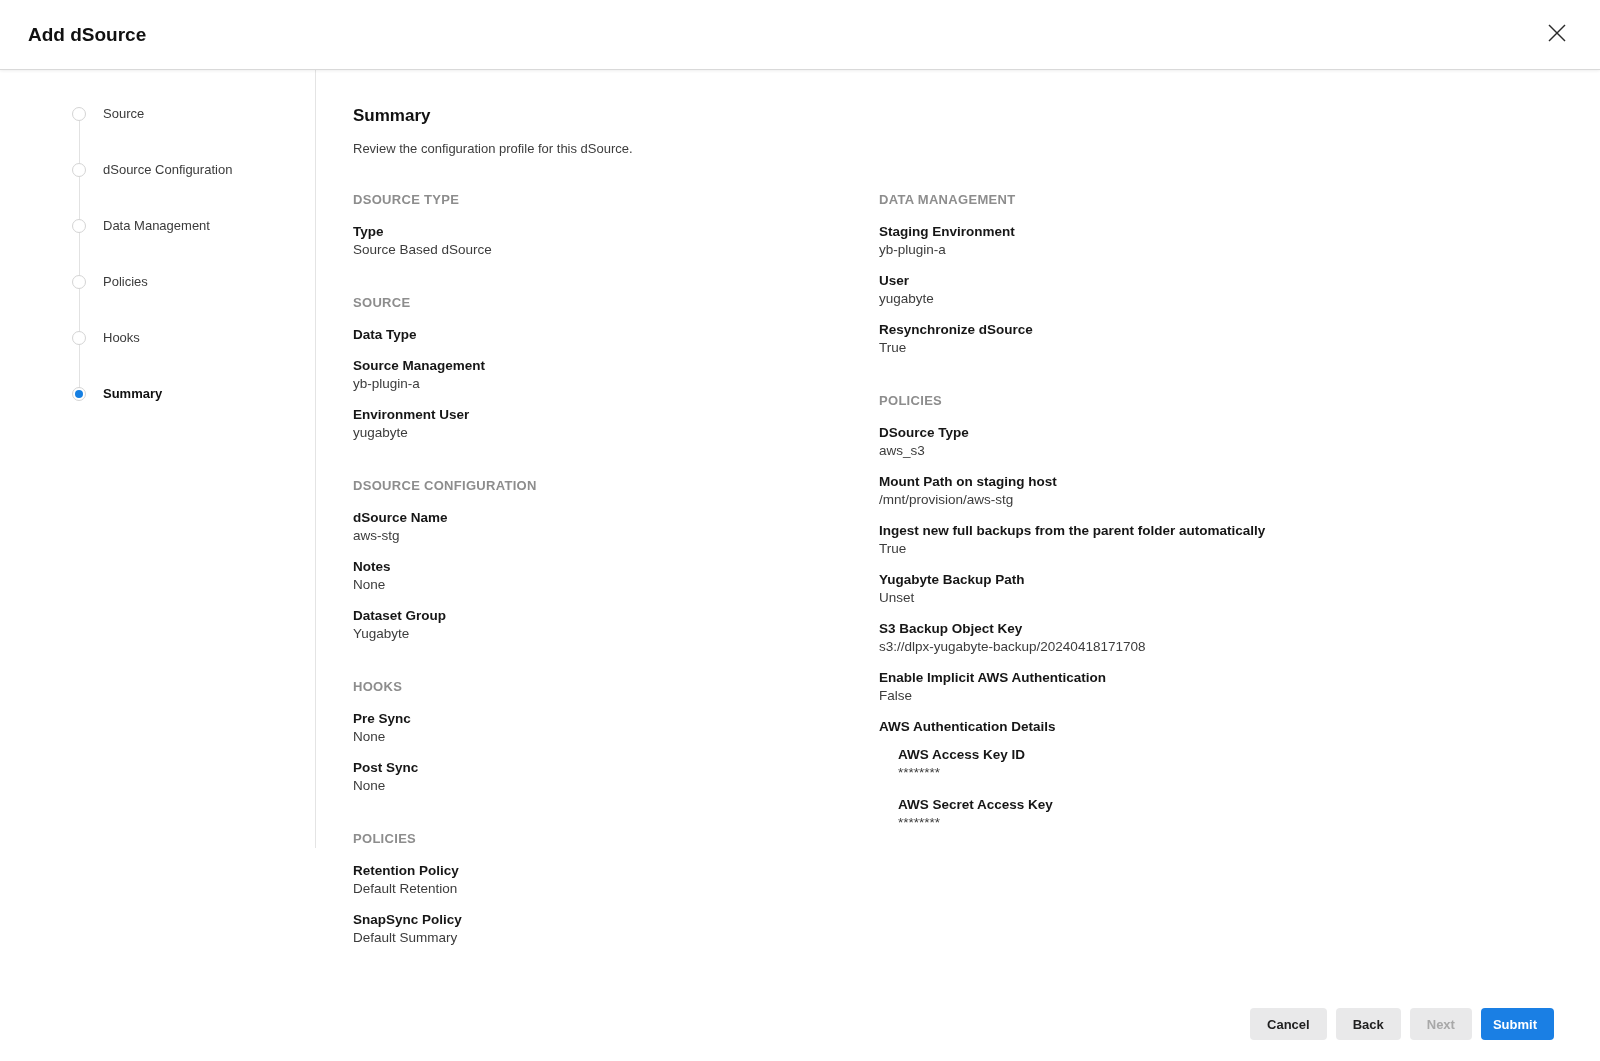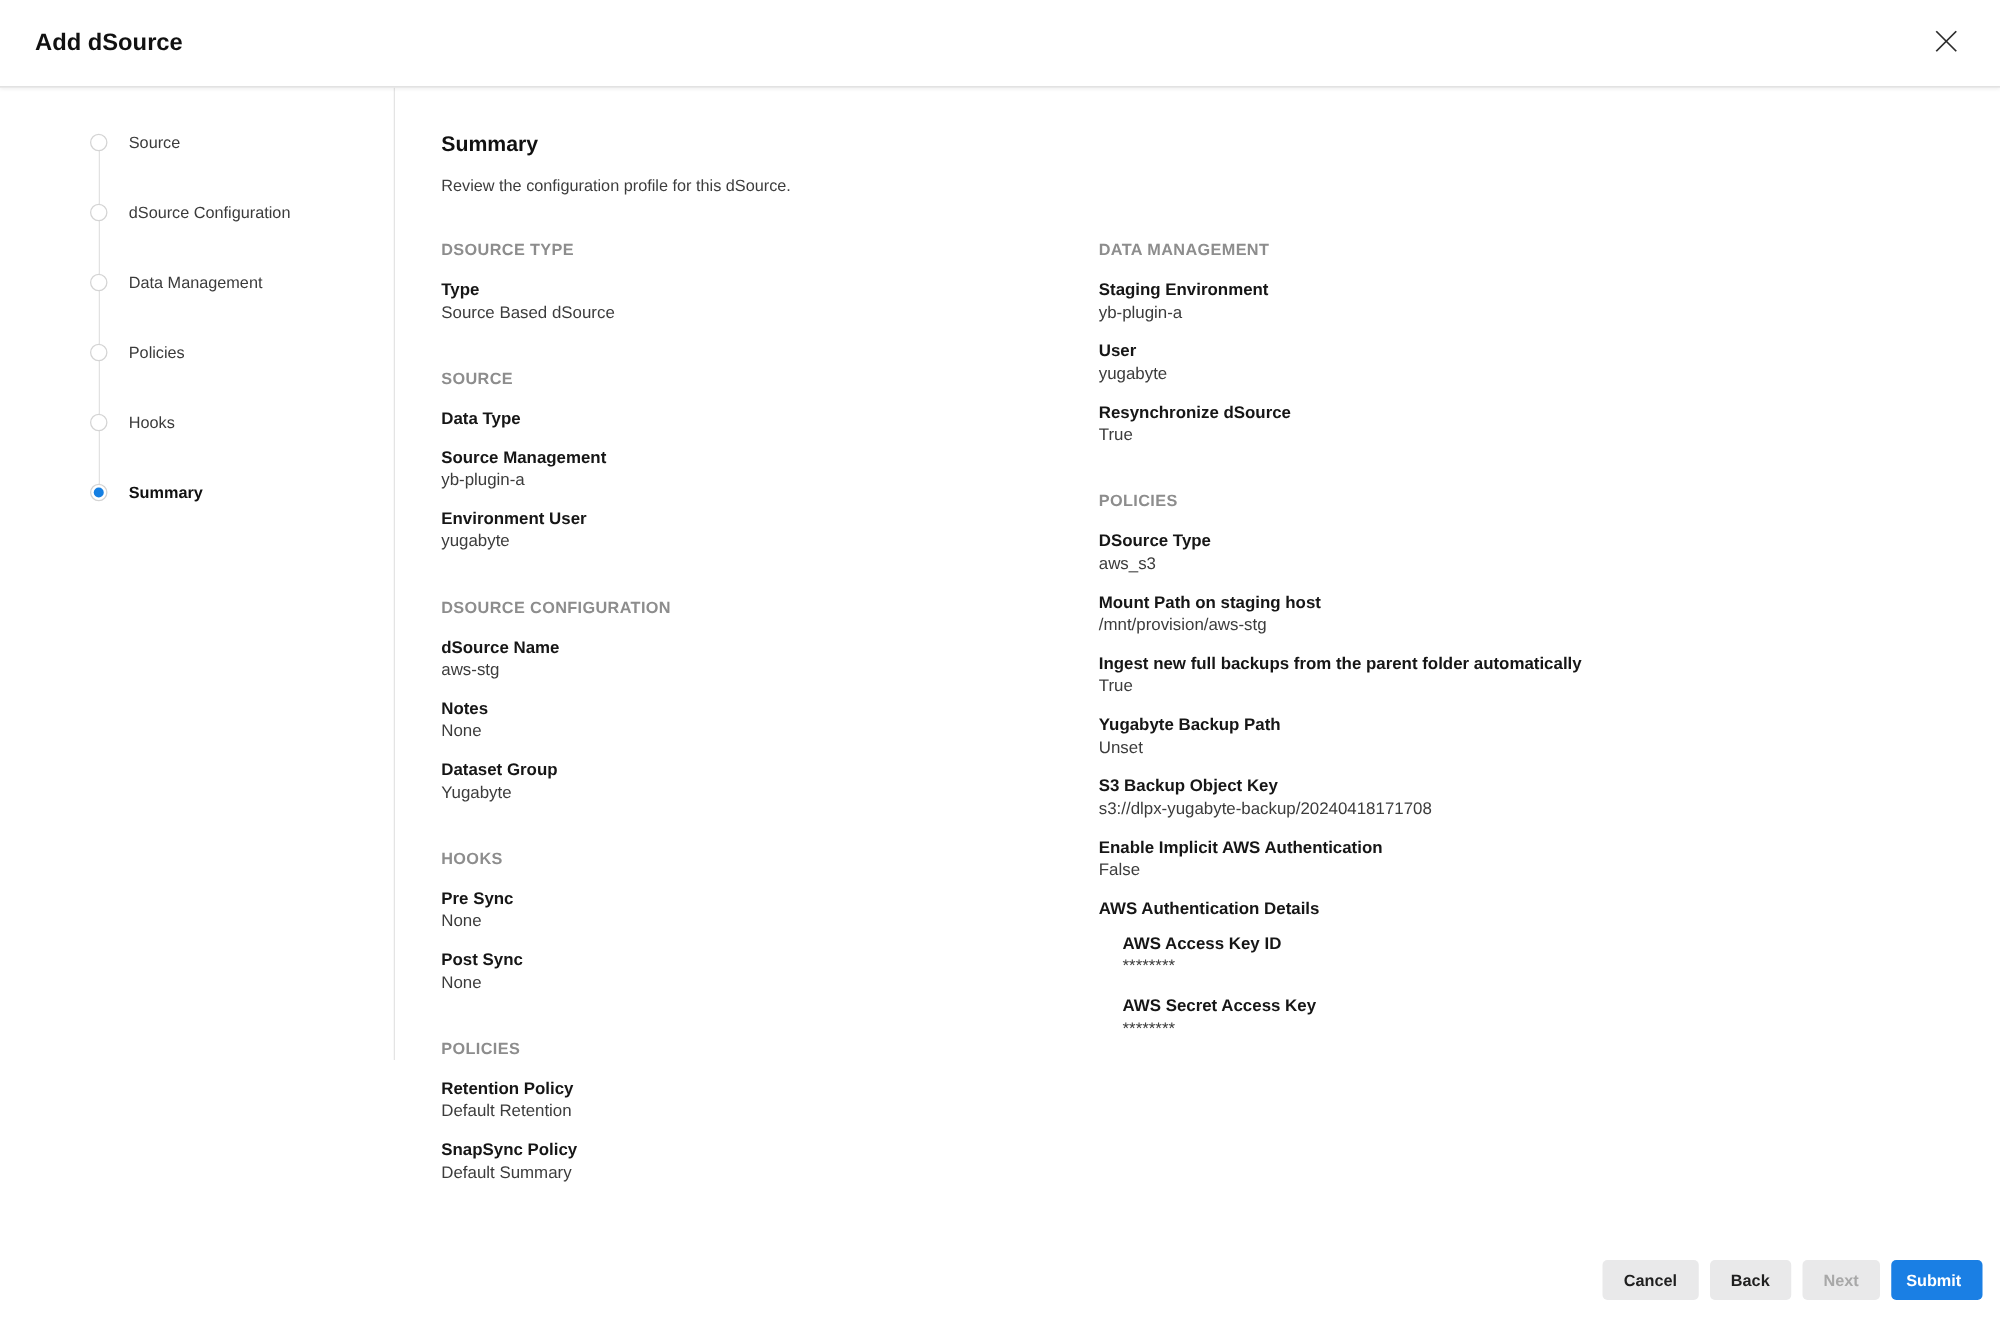--- a/index.html
+++ b/index.html
@@ -73,21 +73,21 @@
   }
   .field { margin-bottom: 14px; }
   .field-label { font-size: 13.5px; font-weight: bold; color: #161616; line-height: 17px; }
   .field-value { font-size: 13.5px; color: #3c3c3c; line-height: 17px; margin-top: 1px; }
   .group-label { font-size: 13.5px; font-weight: bold; color: #161616; line-height: 17px; }
   .sub-fields { padding-left: 19px; margin-top: 11px; }
   .sub-fields .field { margin-bottom: 15px; }
 
   
   .footer {
-    position: absolute; right: 14px; bottom: 21px;
+    position: absolute; right: 46px; bottom: 21px;
     display: flex; gap: 9px;
   }
   .btn {
     height: 32px; padding: 0 17px;
     border: none; border-radius: 4px;
     font-family: "Liberation Sans", sans-serif;
     font-size: 13px; font-weight: bold;
     cursor: pointer;
   }
   .btn-gray { background: #e9e9ea; color: #1f1f1f; }

